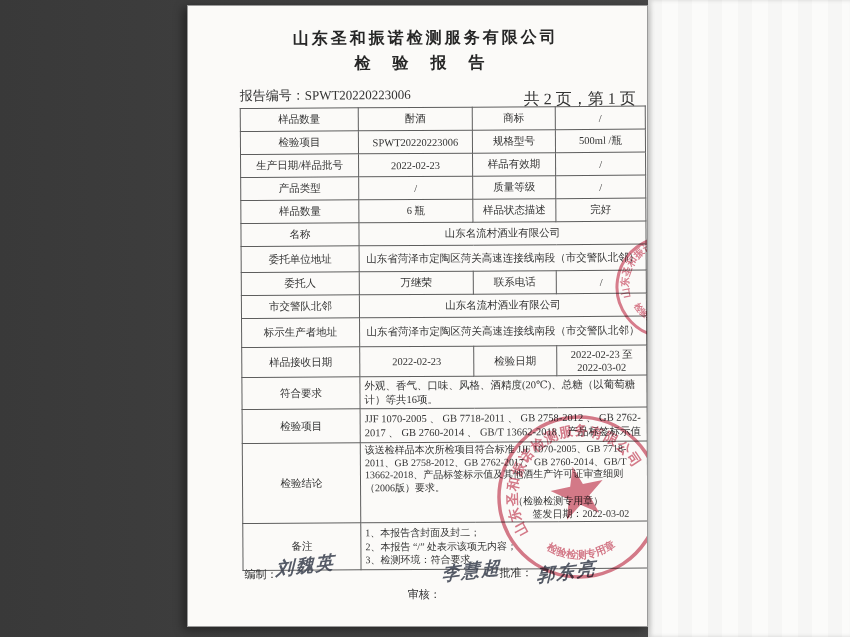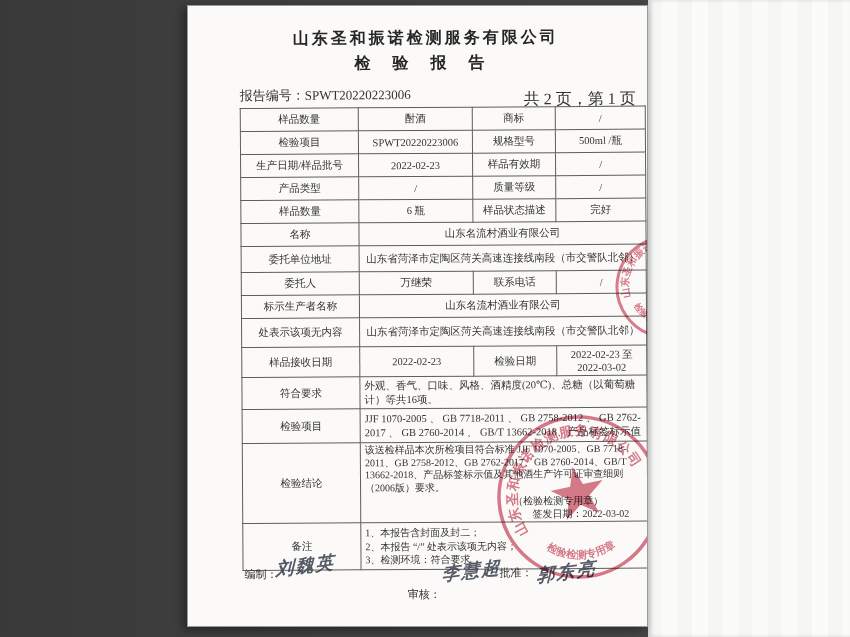--- a/index.html
+++ b/index.html
@@ -118,25 +118,25 @@
         <td class="lbl">委托单位地址</td>
         <td class="val" colspan="3">山东省菏泽市定陶区菏关高速连接线南段（市交警队北邻）</td>
       </tr>
       <tr style="height:23px">
         <td class="lbl">委托人</td>
         <td class="val">万继荣</td>
         <td class="lbl">联系电话</td>
         <td class="val">/</td>
       </tr>
       <tr style="height:23px">
-        <td class="lbl">标示生产者名称</td>
+        <td class="lbl">市交警队北邻</td>
         <td class="val" colspan="3">山东名流村酒业有限公司</td>
       </tr>
       <tr style="height:29px">
-        <td class="lbl">处表示该项无内容</td>
+        <td class="lbl">标示生产者地址</td>
         <td class="val" colspan="3">山东省菏泽市定陶区菏关高速连接线南段（市交警队北邻）</td>
       </tr>
       <tr style="height:30px">
         <td class="lbl">样品接收日期</td>
         <td class="val">2022-02-23</td>
         <td class="lbl">检验日期</td>
         <td class="val">2022-02-23 至 2022-03-02</td>
       </tr>
       <tr style="height:32px">
         <td class="lbl">符合要求</td>

